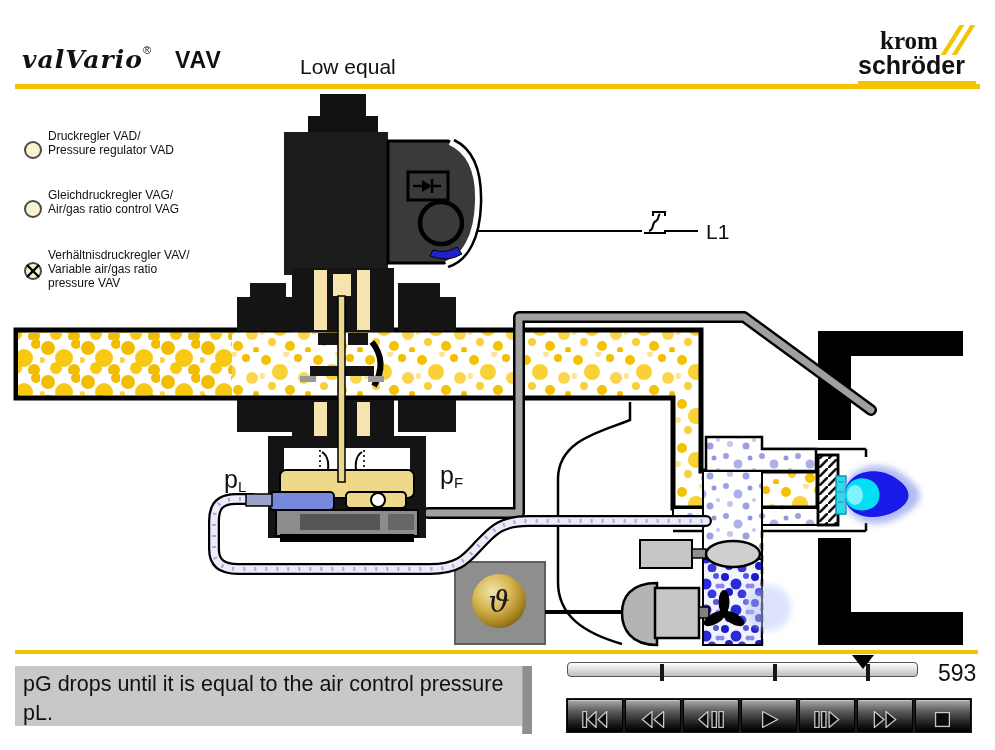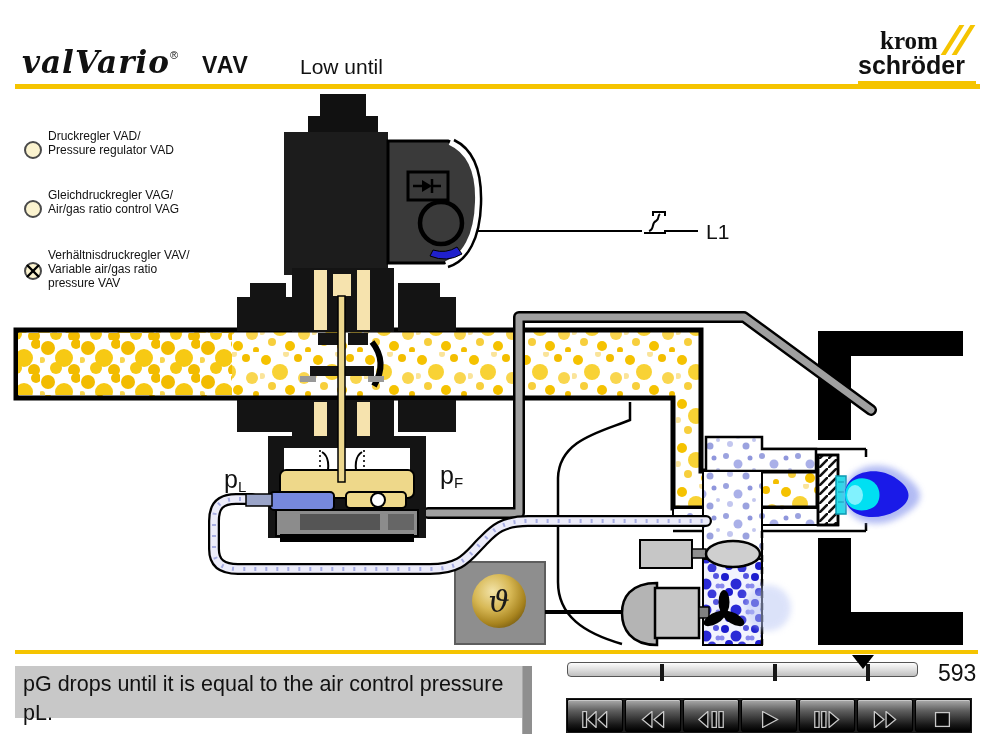--- a/index.html
+++ b/index.html
@@ -1,21 +1,21 @@
 <!DOCTYPE html>
 <html><head>
 <meta charset="utf-8">
 <style>
   html,body{margin:0;padding:0;background:#fff;}
   .stage{position:relative;width:995px;height:750px;background:#fff;overflow:hidden;
          font-family:"Liberation Sans", sans-serif;color:#111;}
   .abs{position:absolute;}
   
   .brand{left:22px;top:44px;white-space:nowrap;}
-  .brand-script{font-family:"DejaVu Serif", serif;font-style:italic;font-weight:bold;font-size:31px;letter-spacing:1px;}
+  .brand-script{font-family:"DejaVu Serif", serif;font-style:italic;font-weight:bold;font-size:25px;letter-spacing:1px;}
   .brand-reg{font-size:11px;vertical-align:14px;}
   .brand-model{font-size:23px;font-weight:bold;margin-left:24px;letter-spacing:1px;}
   .page-title{left:300px;top:55px;font-size:21px;}
   .rule{background:#F5C400;}
   .top-rule{left:15px;top:84px;width:965px;height:5px;}
   .bottom-rule{left:15px;top:650px;width:963px;height:4px;}
   
   .ks{left:858px;top:28px;width:120px;line-height:1;}
   .ks .l1,.ks .l2{font-weight:bold;font-size:25px;letter-spacing:0;}
   .ks .l1{margin-left:22px;font-family:Liberation Serif, serif;}
@@ -23,21 +23,21 @@
   .ks .s1{left:92px;} .ks .s2{left:103px;}
   .ks .bar{width:118px;height:7px;background:#F5C400;margin-top:3px;}
   
   .legend-item{left:22px;width:260px;font-size:12px;line-height:1.16;}
   .li1{top:130px;} .li2{top:189px;} .li3{top:249px;}
   .radio{position:absolute;left:2px;width:14px;height:14px;border:2px solid #4a4a4a;border-radius:50%;
          background:#FBF3CF;}
   .li1 .radio{top:11px;} .li2 .radio{top:11px;} .li3 .radio{top:13px;}
   .legend-text{margin-left:26px;display:block;}
   
-  .caption-box{left:15px;top:666px;width:517px;height:52px;background:#C8C8C8;}
+  .caption-box{left:15px;top:666px;width:517px;height:60px;background:#C8C8C8;}
   .caption-text{padding:4px 22px 0 8px;font-size:21.5px;line-height:1.35;}
   .caption-scrollbar{position:absolute;right:0;top:0;width:9px;height:68px;background:#8F8F8F;border-left:1px solid #aaa;}
   
   .slider-track{left:567px;top:662px;width:349px;height:13px;border:1.5px solid #555;border-radius:4px;
     background:linear-gradient(#FDFDFD,#DCDCDC 55%,#BFBFBF);}
   .tick{width:4px;height:17px;background:#151515;top:664px;}
   .slider-thumb{left:852px;top:655px;width:0;height:0;border-left:11px solid transparent;
     border-right:11px solid transparent;border-top:14px solid #000;}
   .frame-counter{left:938px;top:660px;font-size:23px;}
   
@@ -48,21 +48,21 @@
   .g{fill:#0a0a0a;stroke:#C9C9C9;stroke-width:1.2;}
 </style>
 </head>
 <body>
 
 <div class="stage">
 
   <div class="abs brand">
     <span class="brand-script">valVario</span><sup class="brand-reg">®</sup><span class="brand-model">VAV</span>
   </div>
-  <div class="abs page-title">Low until</div>
+  <div class="abs page-title">Low equal</div>
   <div class="abs rule top-rule"></div>
 
   <div class="abs ks">
     <div class="l1">krom</div>
     <div class="slash s1"></div>
     <div class="slash s2"></div>
     <div class="l2">schröder</div>
     <div class="bar"></div>
   </div>
 

